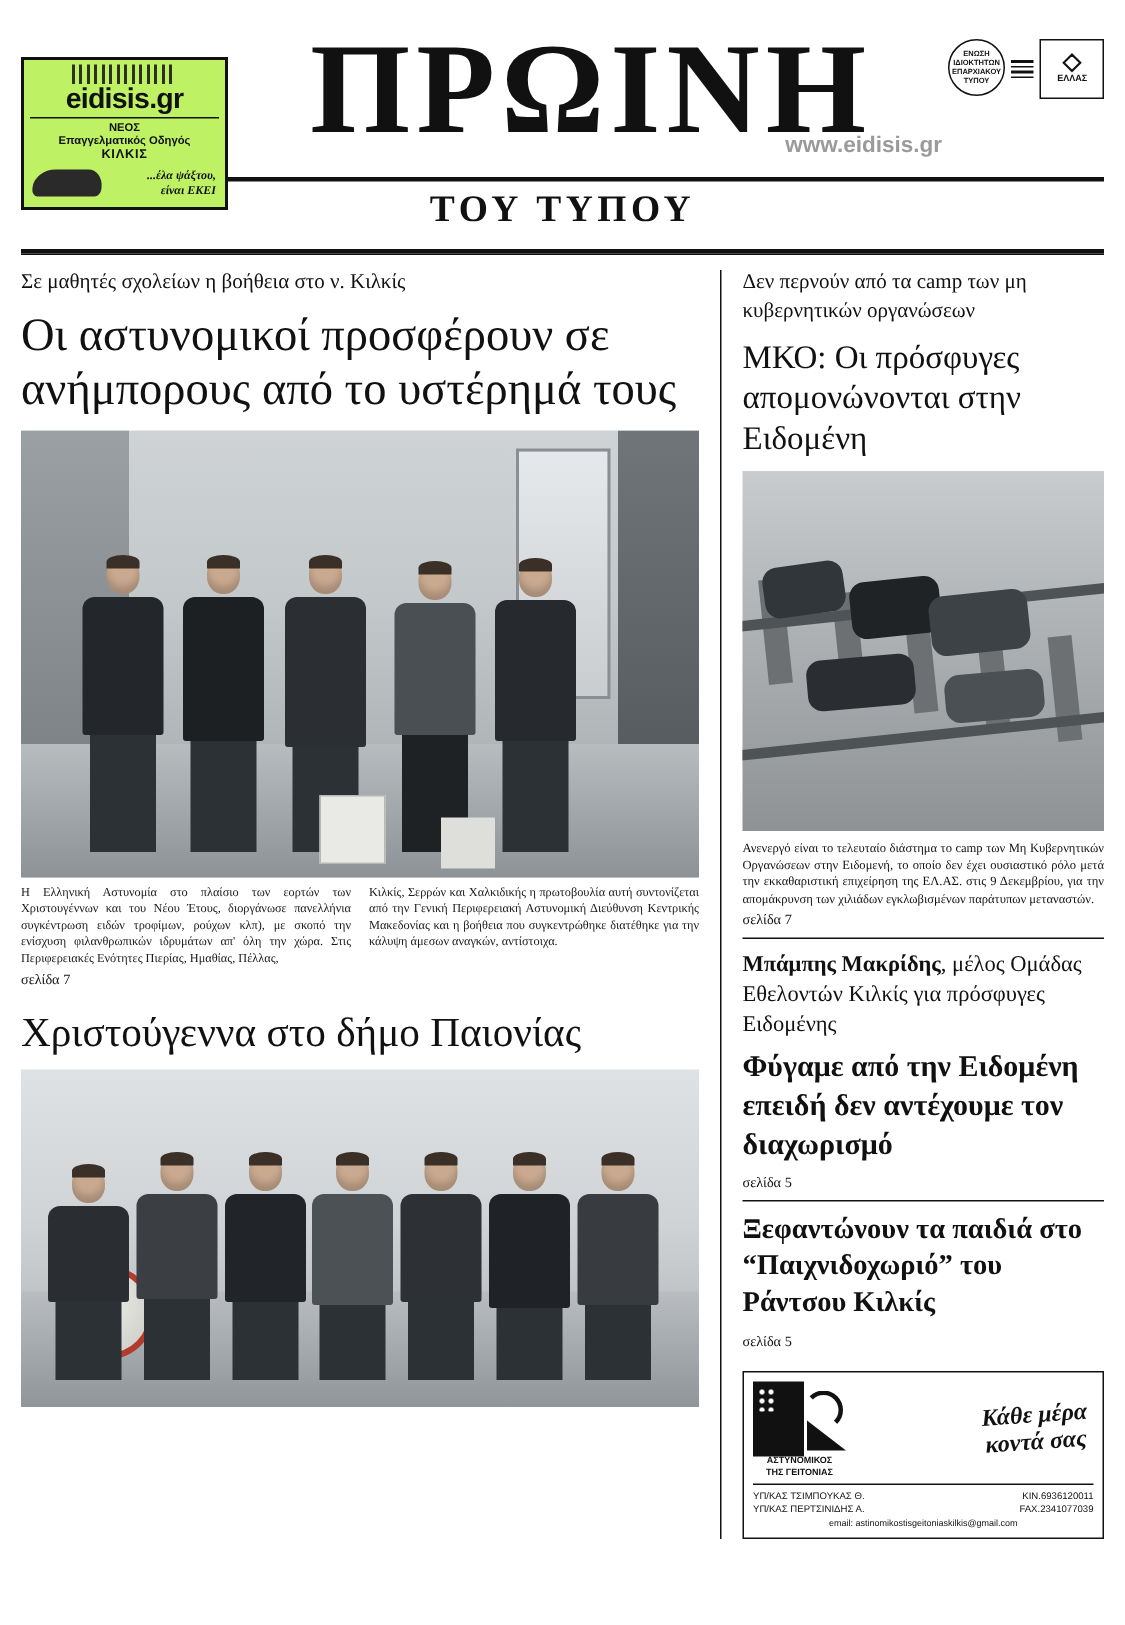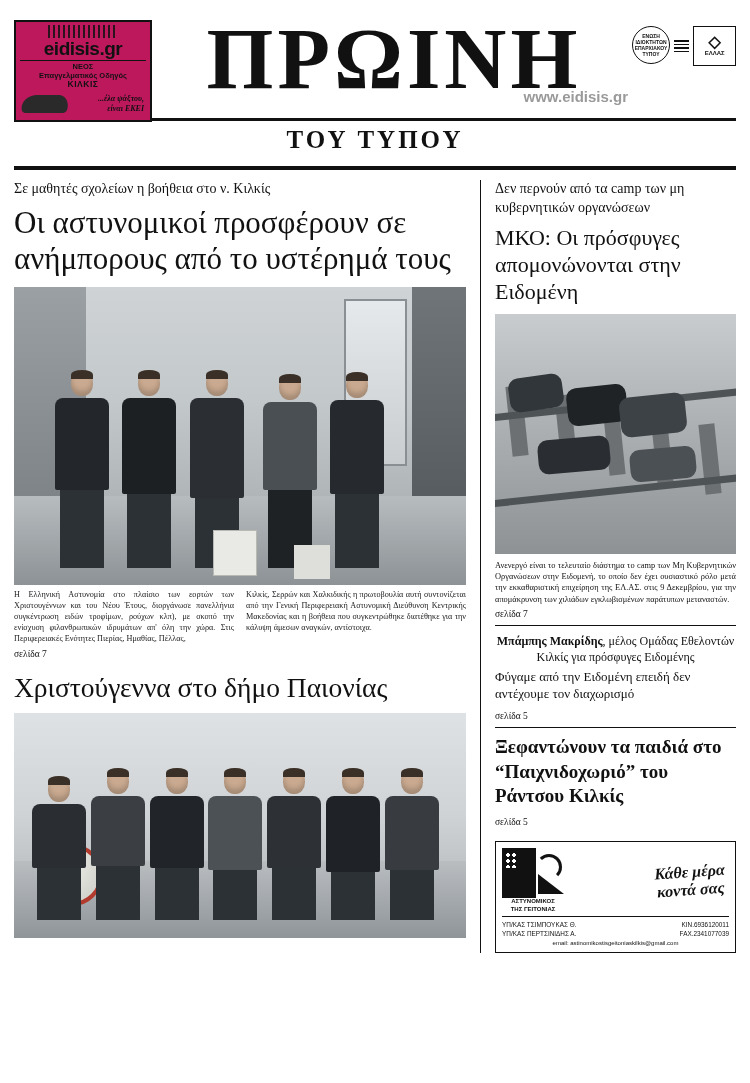--- a/index.html
+++ b/index.html
@@ -25,22 +25,22 @@
     display: flex;
     align-items: flex-start;
     padding-top: 18px;
     height: 112px;
   }
   .logo-box {
     width: 138px;
     border: 2px solid #111;
     padding: 3px 4px 4px 4px;
     text-align: center;
-    margin-top: 2px;
-    background: #be185d;
+    margin-top: 20px;
+    background: #bef264;
   }
   .logo-scribble {
     height: 13px;
     margin: 0 auto 1px auto;
     width: 70px;
     background:
       repeating-linear-gradient(90deg, #111 0 2px, transparent 2px 5px);
     opacity: .85;
   }
   .logo-name {
@@ -184,24 +184,24 @@
     font-weight: normal;
     margin: 0 0 10px 0;
   }
   .headline-right {
     font-size: 22px;
     line-height: 1.24;
     margin: 0 0 8px 0;
     font-weight: normal;
   }
   .headline-right2 {
-    font-size: 13px;
+    font-size: 20px;
     line-height: 1.3;
     margin: 4px 0 4px 0;
-    font-weight: normal;
+    font-weight: bold;
   }
   .headline-right3 {
     font-size: 19px;
     line-height: 1.3;
     margin: 4px 0 4px 0;
     font-weight: bold;
   }
   .headline-paionia {
     font-size: 27.5px;
     line-height: 1.2;
@@ -311,24 +311,23 @@
     line-height: 1.35;
     text-align: justify;
     padding-top: 6px;
   }
   .right-pagenote {
     font-size: 9.5px;
     padding-top: 4px;
   }
   .hr-sm { border-top: 1px solid #111; margin: 6px 0 7px 0; }
   .byline {
-    font-size: 12px;
+    font-size: 15px;
     line-height: 1.35;
     margin-bottom: 4px;
-    text-align: center;
   }
   .byline b { font-weight: bold; }
 
   
   .ad {
     border: 1px solid #111;
     margin-top: 14px;
     padding: 6px 6px 4px 6px;
     display: flex;
     flex-direction: column;

